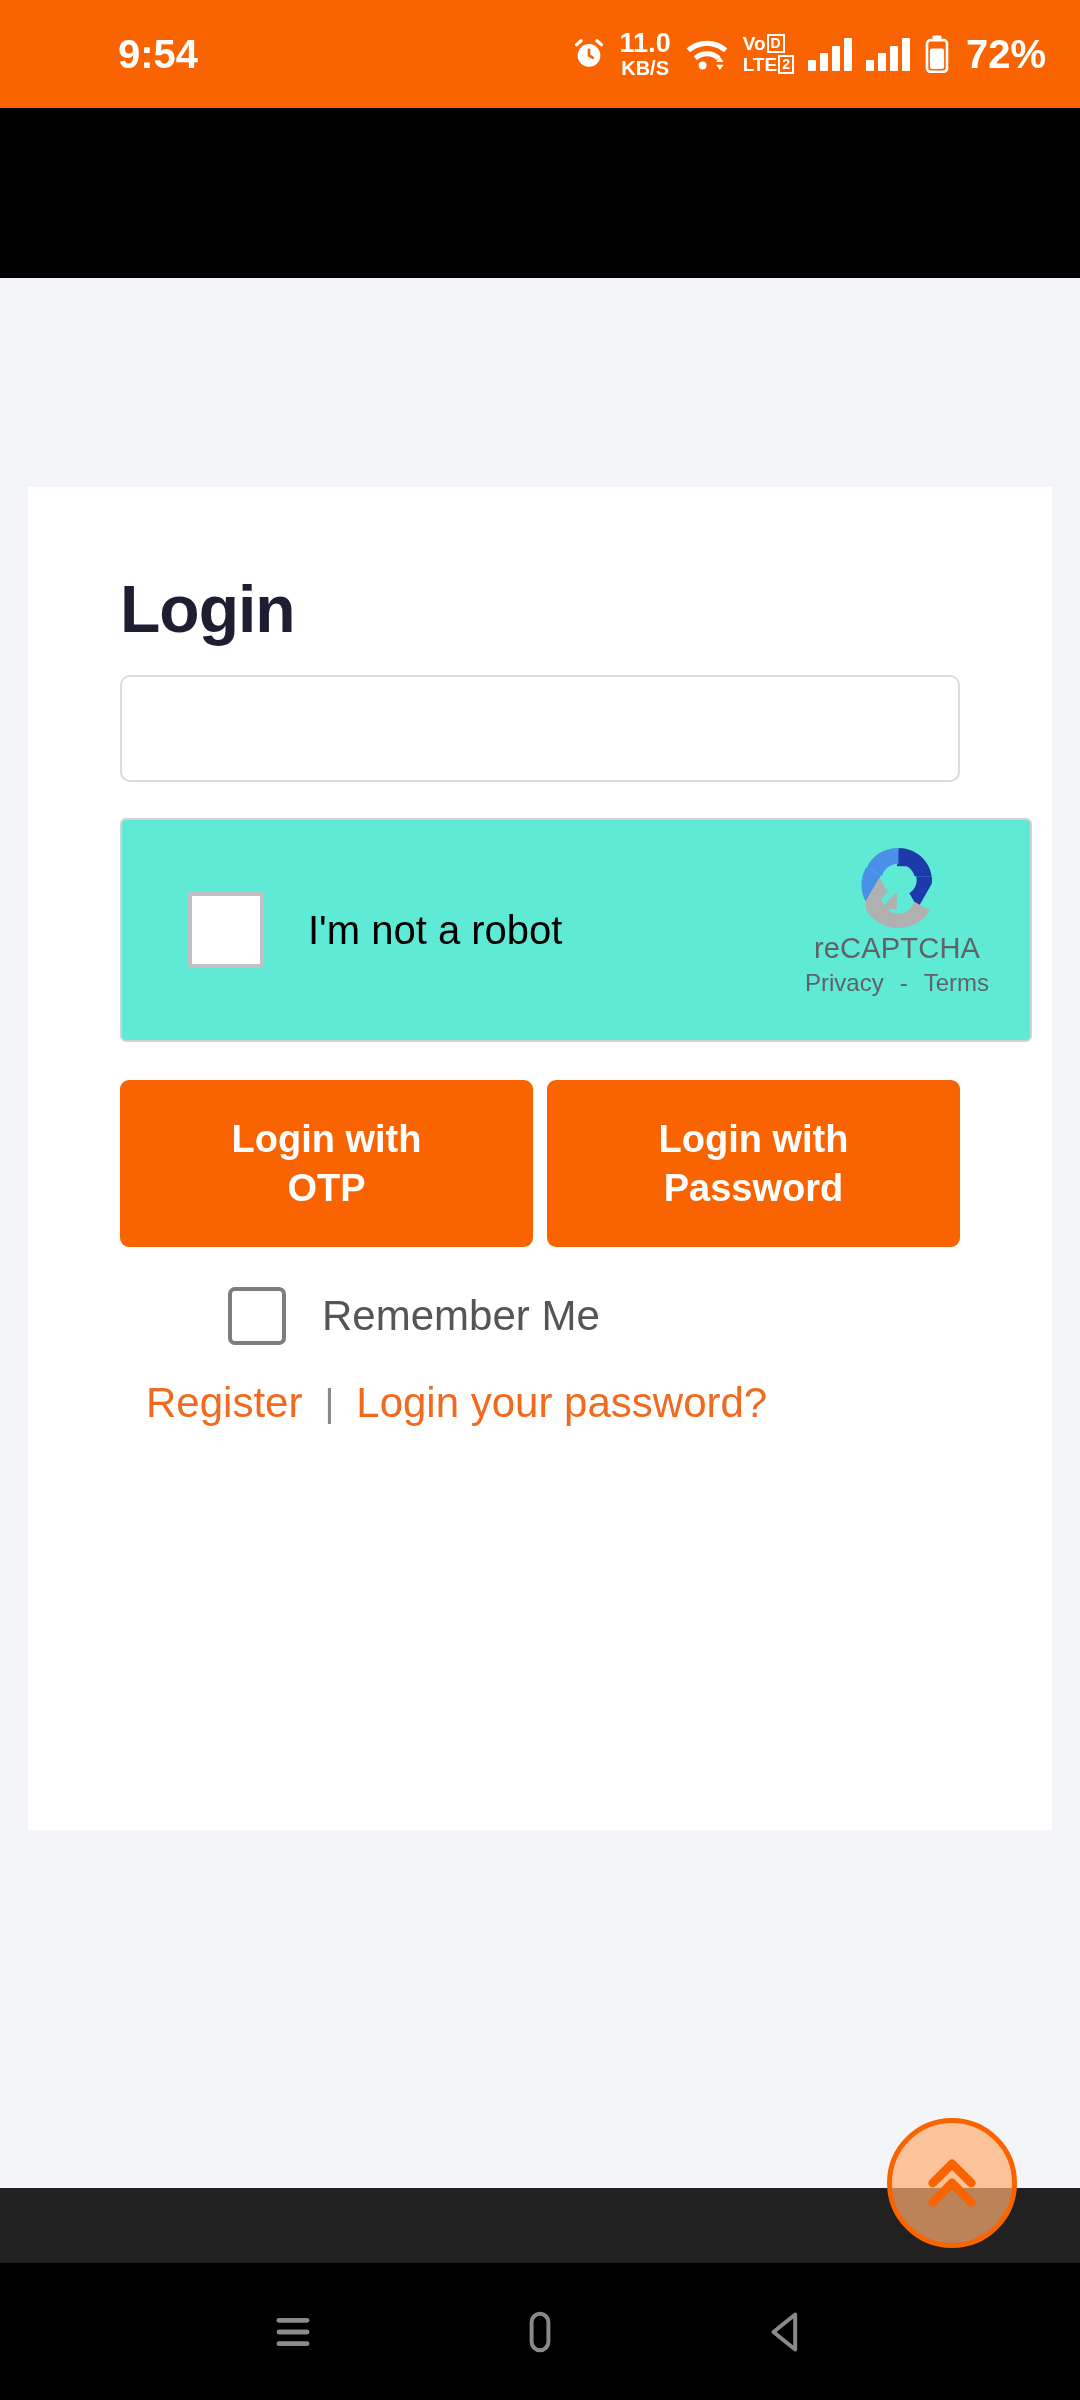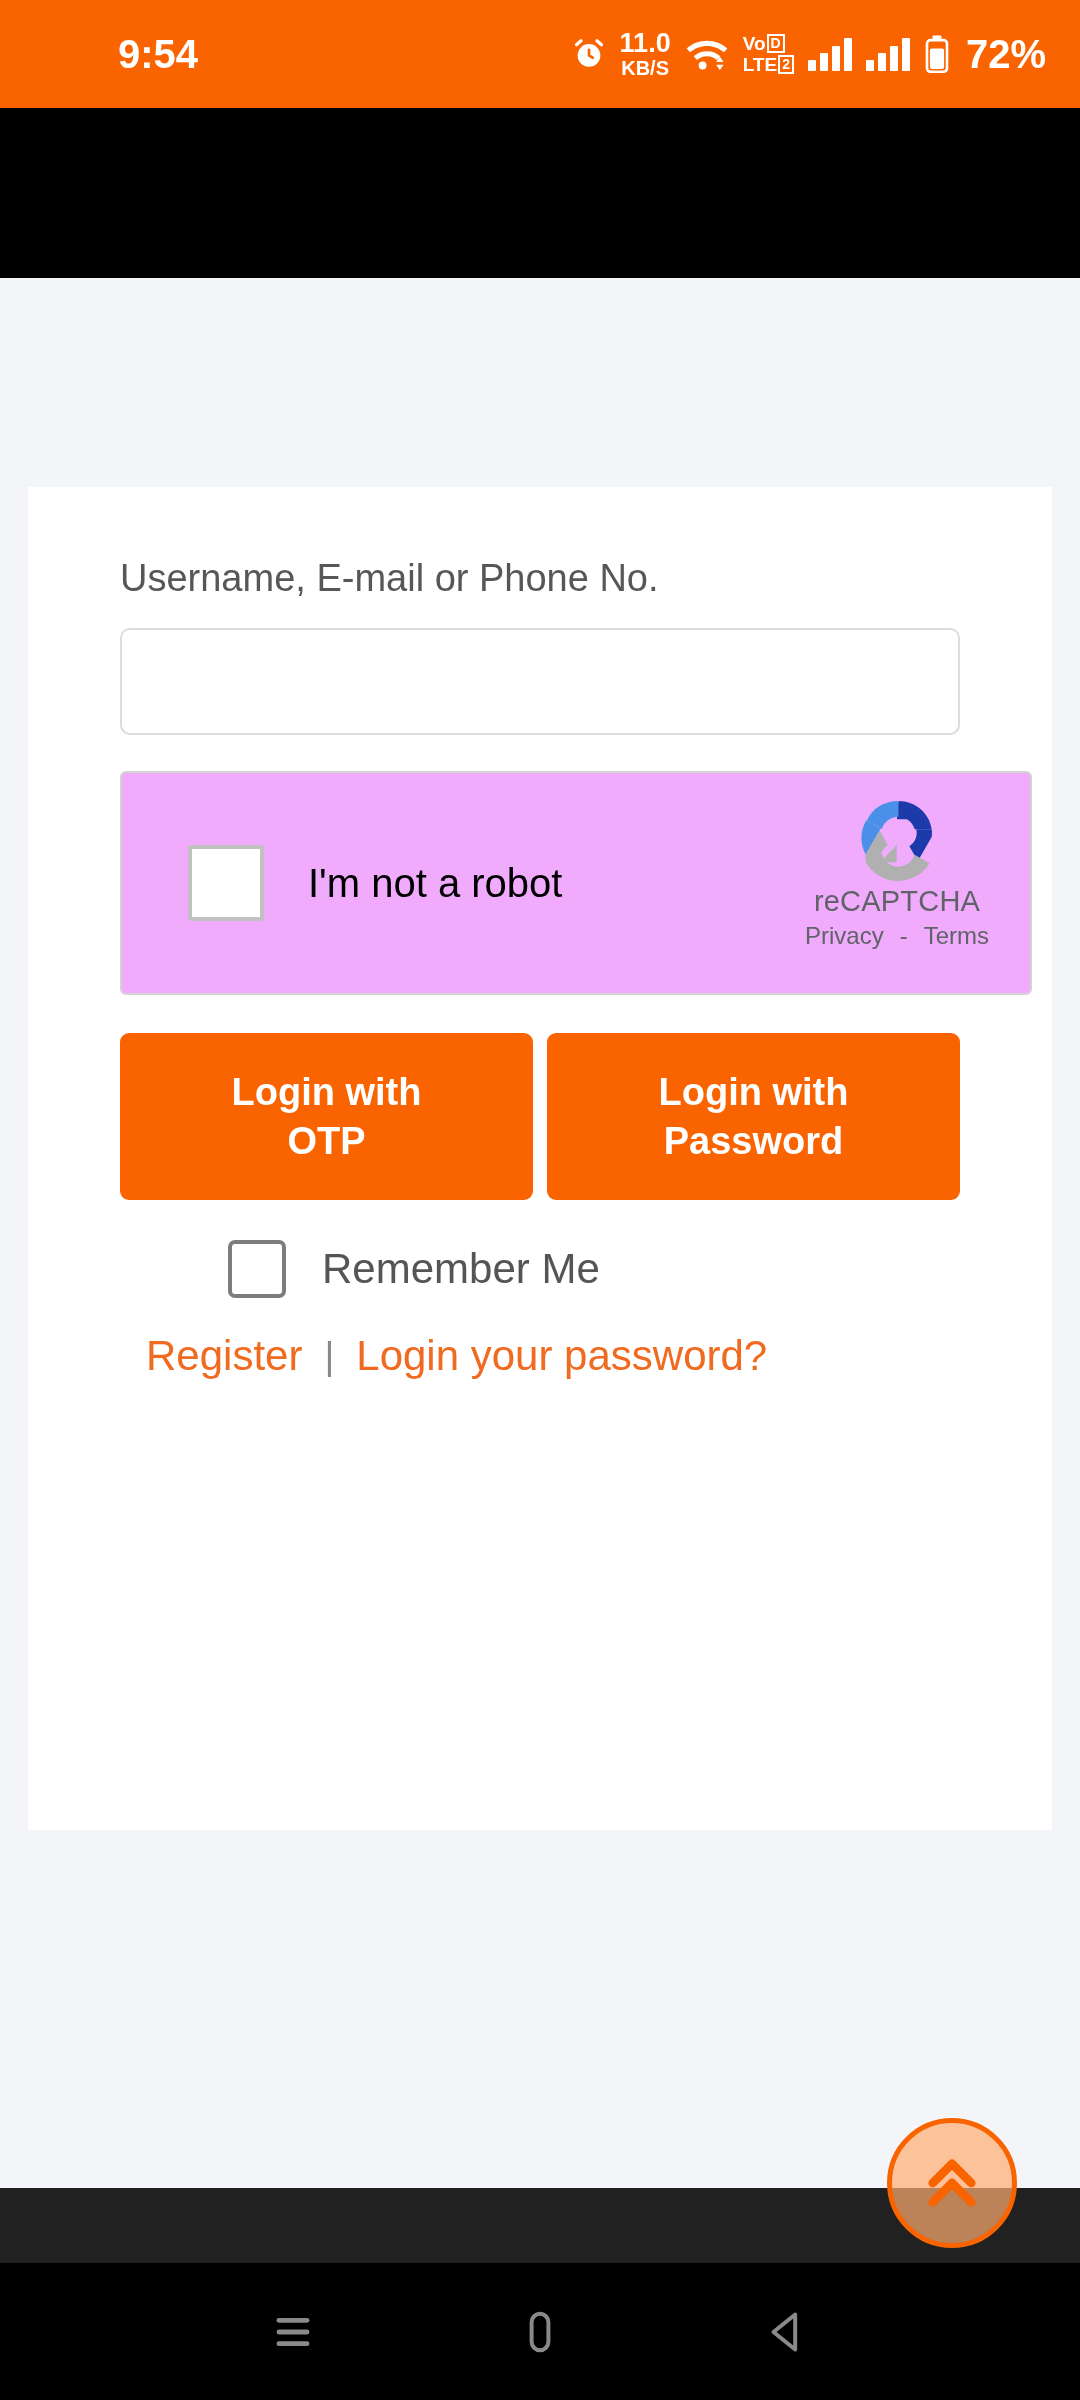--- a/index.html
+++ b/index.html
@@ -133,21 +133,21 @@
     outline: none;
     font-family: "Liberation Sans", sans-serif;
   }
 
   
   #recaptcha-widget {
     position: relative;
     margin: 36px 0 0 92px;
     width: 912px;
     height: 224px;
-    background: #f0abfc;
+    background: #5eead4;
     border: 2px solid #d3d3d3;
     border-radius: 6px;
     display: flex;
     align-items: center;
   }
   #recaptcha-checkbox {
     margin-left: 66px;
     width: 76px;
     height: 76px;
     background: #ffffff;
@@ -359,22 +359,22 @@
     <span id="battery-pct">72%</span>
   </div>
 </div>
 
 <div id="app-header"></div>
 
 <div id="page-body">
 
   <div id="login-card">
 
-
-    <div id="username-label">Username, E-mail or Phone No.</div>
+    <h1 id="page-title">Login</h1>
+
 
     <input id="username-input" type="text" placeholder="" style="">
 
     <div id="recaptcha-widget">
       <div id="recaptcha-checkbox"></div>
       <div id="recaptcha-label">I'm not a robot</div>
 
       <div id="recaptcha-brand">
         <span>
           <svg id="recaptcha-logo" viewBox="0 0 64 64">

